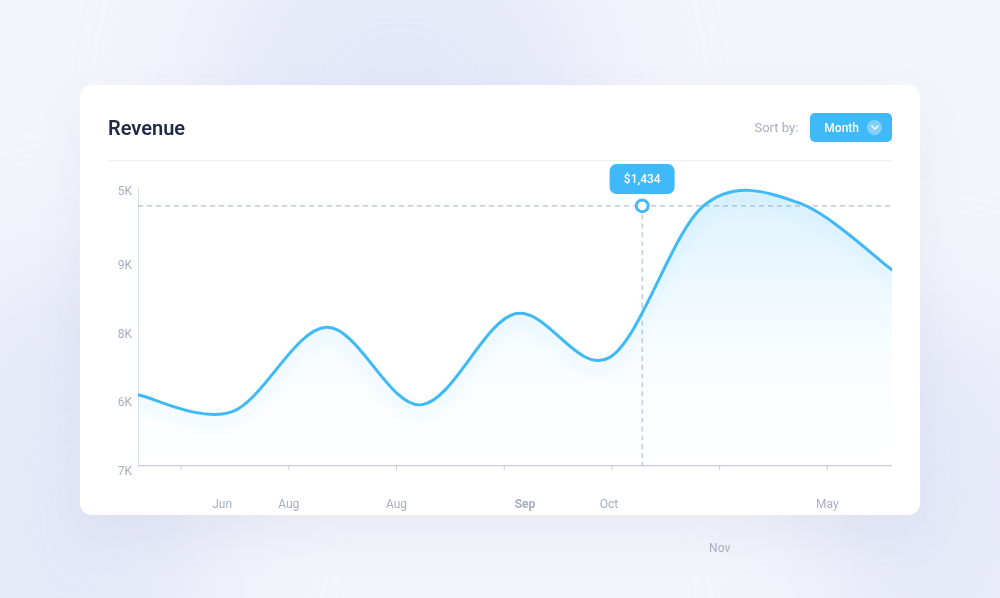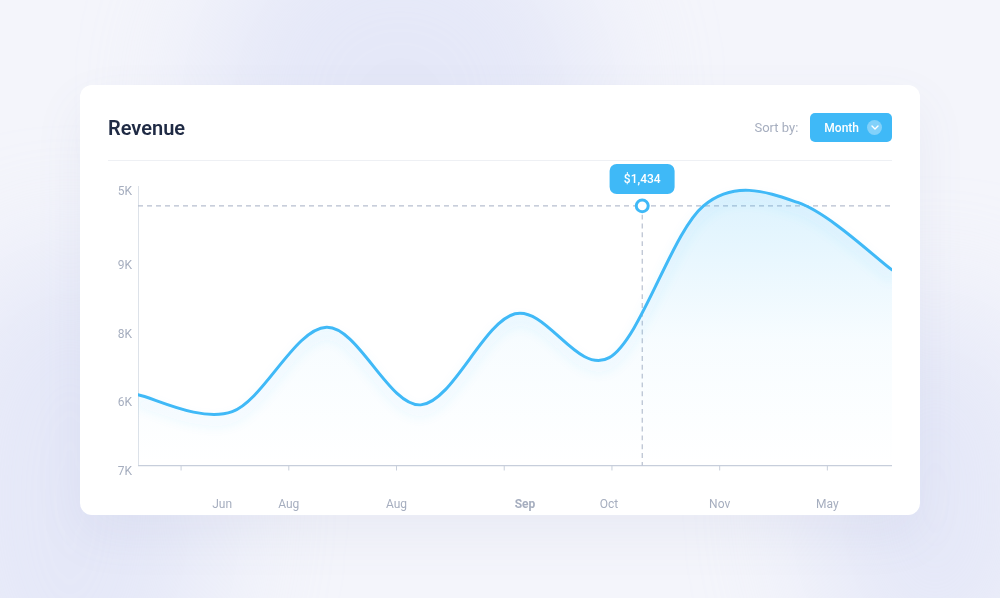--- a/index.html
+++ b/index.html
@@ -197,18 +197,18 @@
 </svg>
       <div class="tooltip-box" id="tooltip" style="left: 504.237px; top: 13.3125px;">
         <span>$1,434</span>
       </div>
       <div class="x-axis" id="x-axis">
           <div class="x-tick" style="left: 43.0857px; margin-left: 41px;">Jun</div>
           <div class="x-tick" style="left: 150.8px;">Aug</div>
           <div class="x-tick" style="left: 258.514px;">Aug</div>
           <div class="x-tick" style="left: 387px; font-weight: bold;">Sep</div>
           <div class="x-tick" style="left: 471px;">Oct</div>
-          <div class="x-tick" style="left: 581.657px;">Nov</div>
+          <div class="x-tick" style="left: 581.657px; margin-top: 44px;">Nov</div>
           <div class="x-tick" style="left: 689.371px;">May</div>
         </div>
     </div>
   </div>
 </div>
 
 </body></html>

